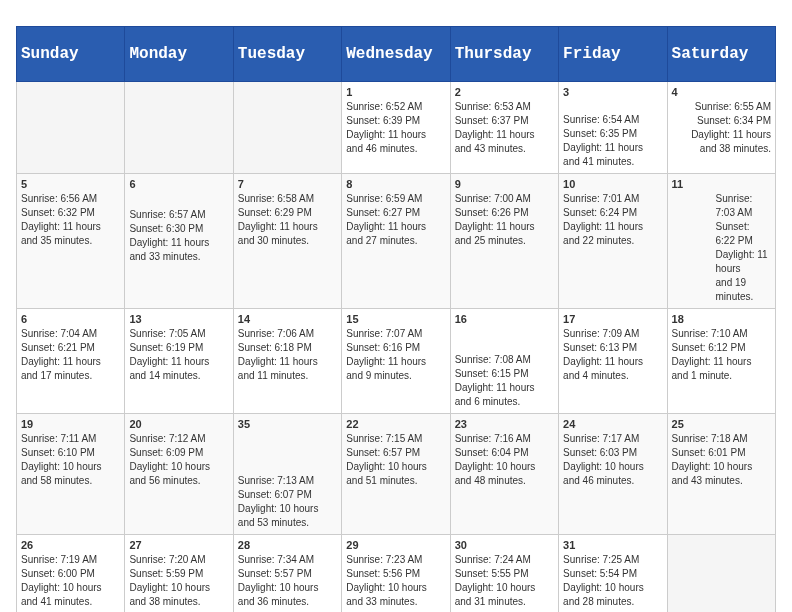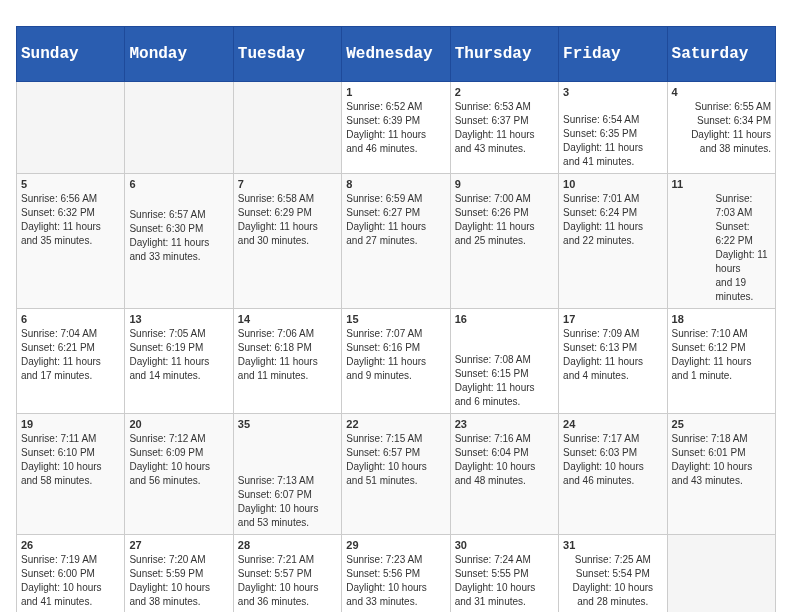--- a/index.html
+++ b/index.html
@@ -304,42 +304,42 @@
         </td>
         <td>
           <div class="day-number">27</div>
           <div class="day-info" style="white-space: pre-line;">Sunrise: 7:20 AM
 Sunset: 5:59 PM
 Daylight: 10 hours
 and 38 minutes.</div>
         </td>
         <td>
           <div class="day-number">28</div>
-          <div class="day-info" style="white-space: pre-line;">Sunrise: 7:21 AM
+          <div class="day-info" style="white-space: pre-line;">Sunrise: 7:34 AM
 Sunset: 5:57 PM
 Daylight: 10 hours
 and 36 minutes.</div>
         </td>
         <td>
           <div class="day-number">29</div>
           <div class="day-info" style="white-space: pre-line;">Sunrise: 7:23 AM
 Sunset: 5:56 PM
 Daylight: 10 hours
 and 33 minutes.</div>
         </td>
         <td>
           <div class="day-number">30</div>
           <div class="day-info" style="white-space: pre-line;">Sunrise: 7:24 AM
 Sunset: 5:55 PM
 Daylight: 10 hours
 and 31 minutes.</div>
         </td>
         <td>
           <div class="day-number">31</div>
-          <div class="day-info" style="white-space: pre-line; text-align: center;">Sunrise: 7:25 AM
+          <div class="day-info" style="white-space: pre-line;">Sunrise: 7:25 AM
 Sunset: 5:54 PM
 Daylight: 10 hours
 and 28 minutes.</div>
         </td>
         <td class="empty"></td>
       </tr>
     </tbody>
 </table>
 
 </body></html>

